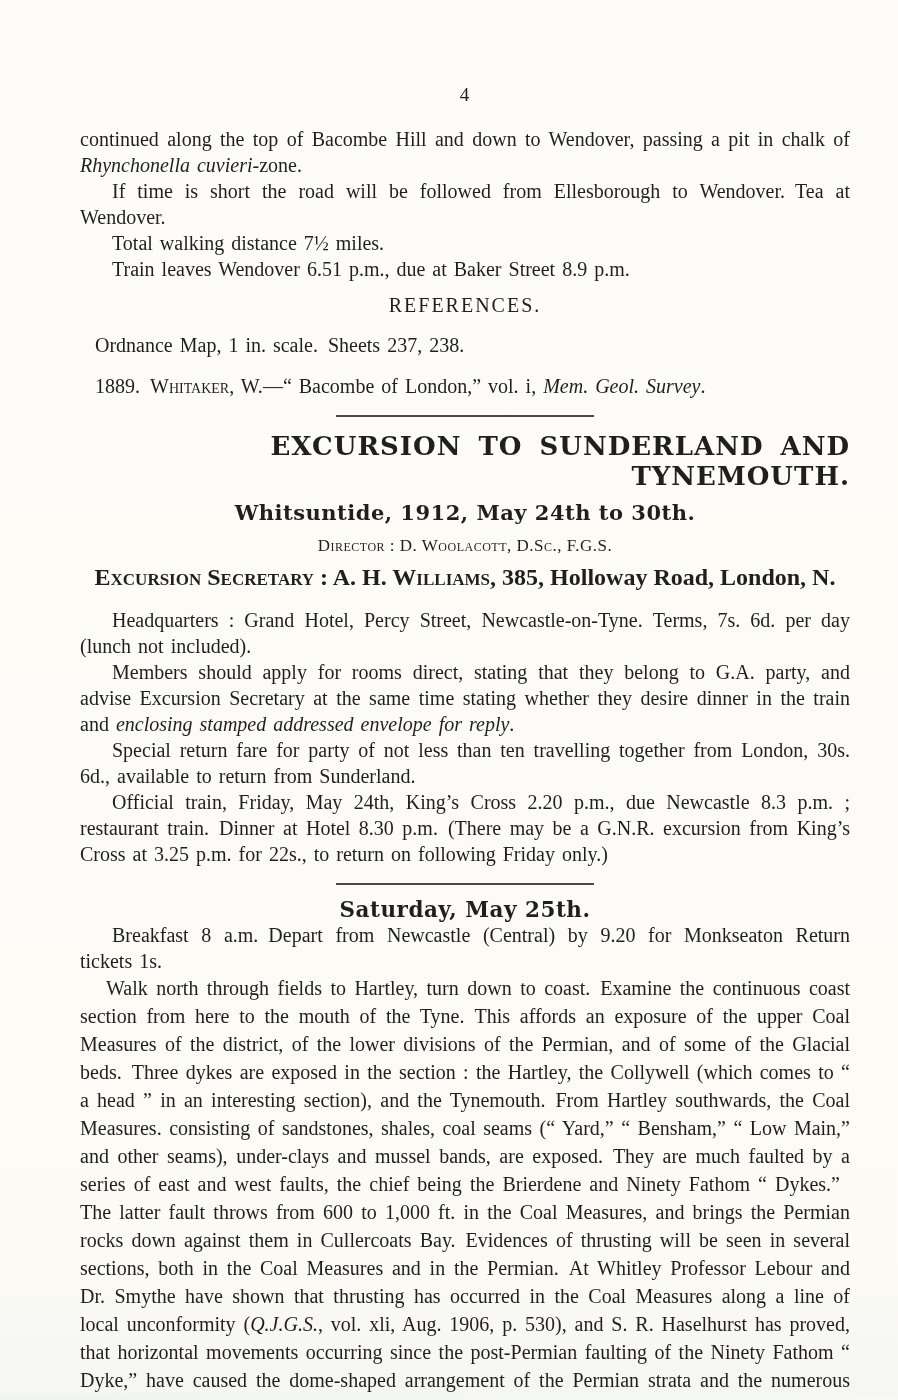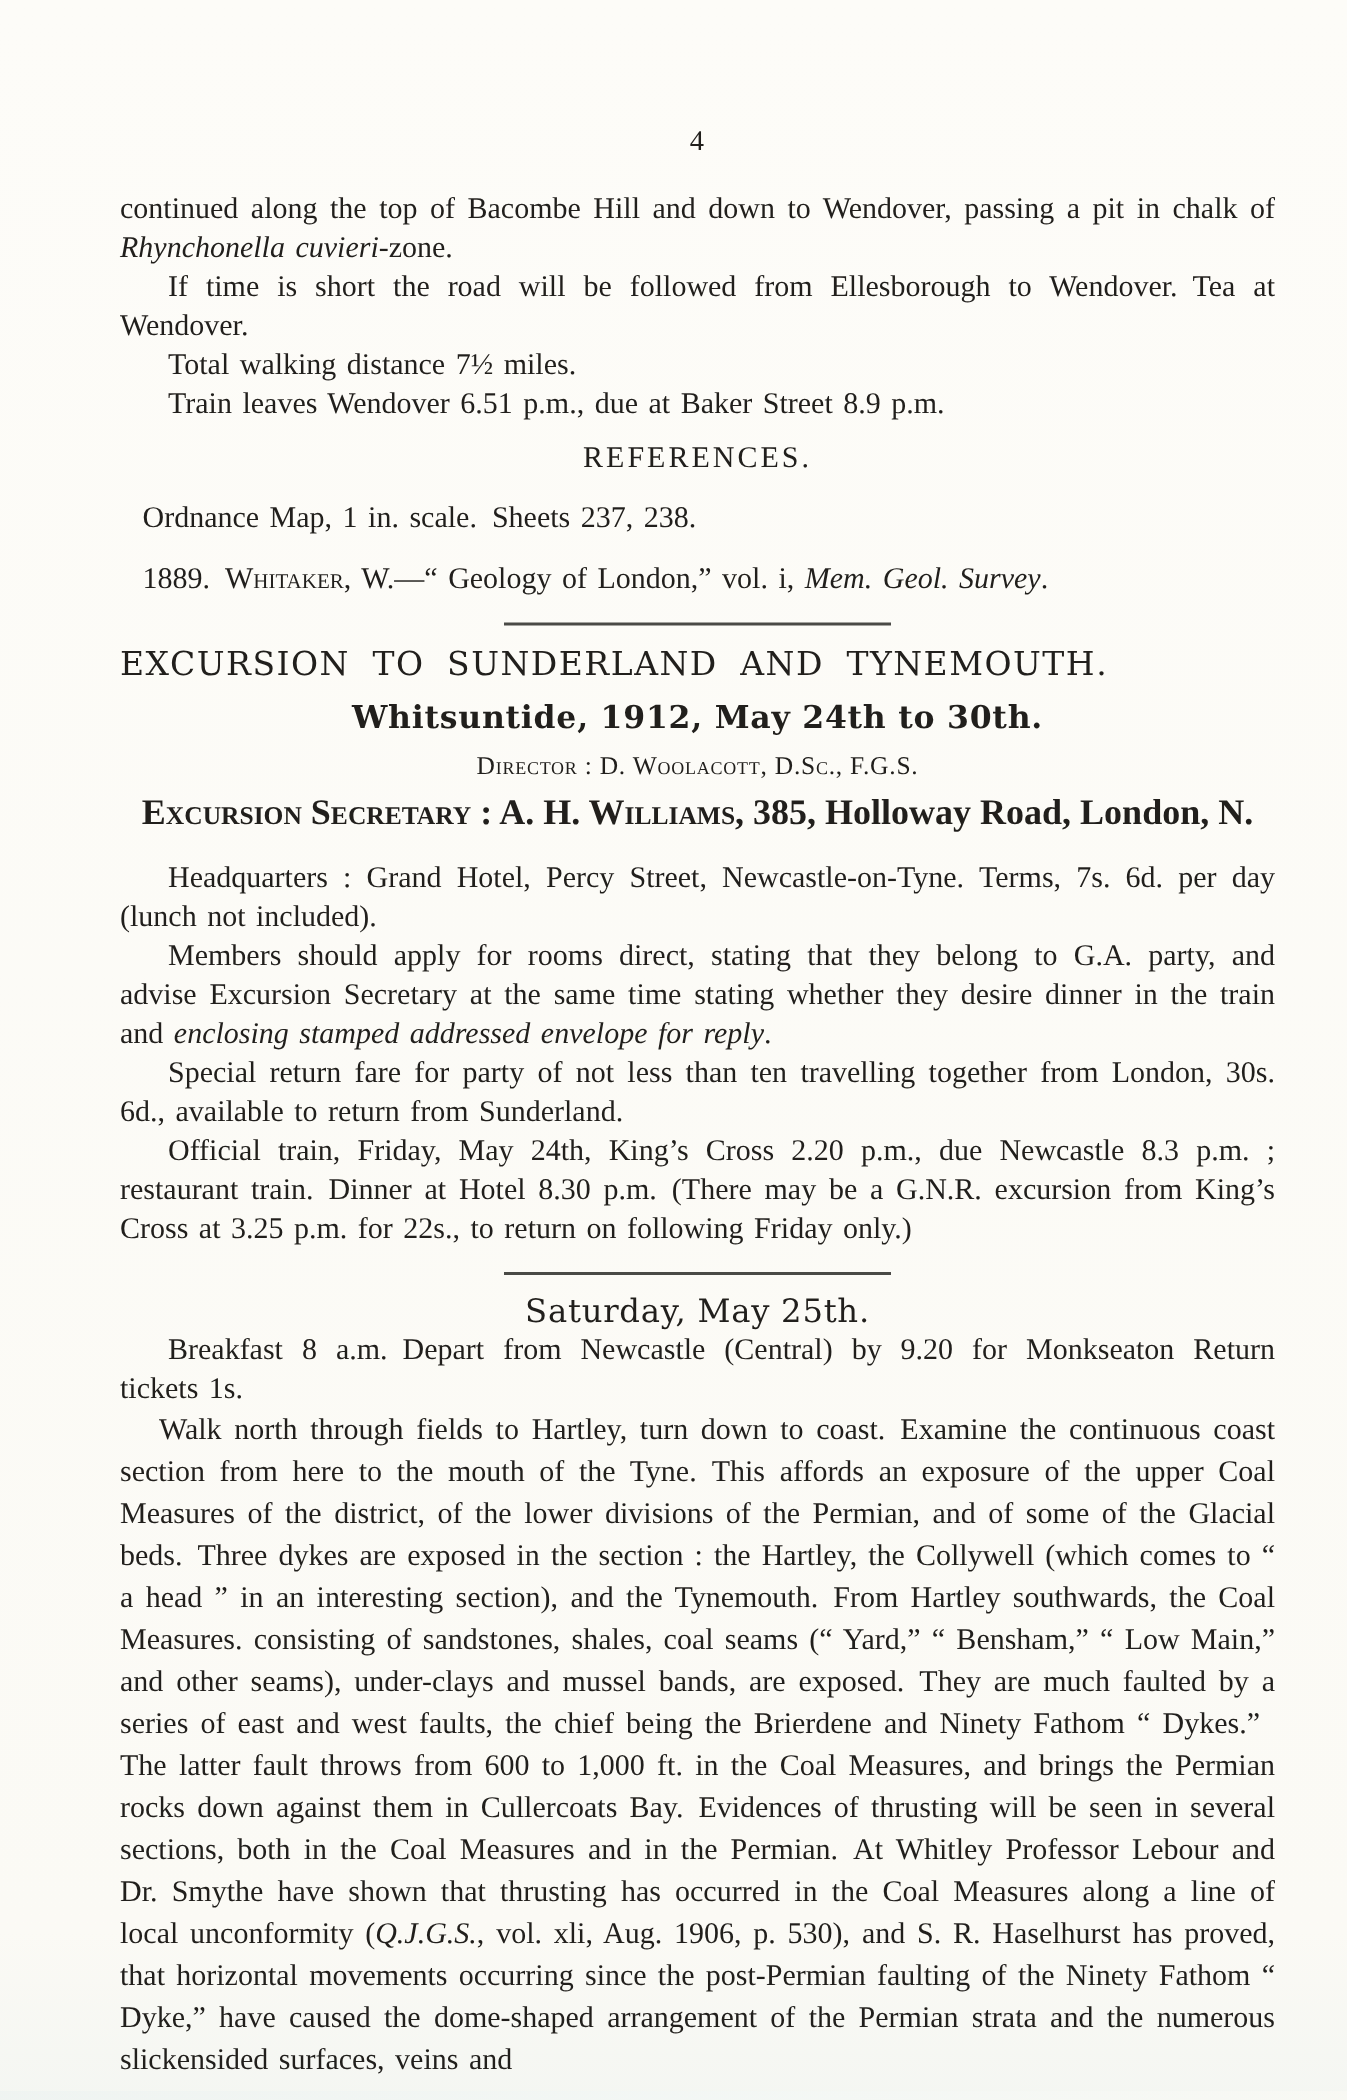--- a/index.html
+++ b/index.html
@@ -52,24 +52,24 @@
   }
   .smallcaps { font-variant: small-caps; }
   .section-rule {
     width: 258px;
     height: 0;
     border-top: 2px solid #4a4a46;
     margin: 16px auto 0 auto;
   }
   .main-title {
     margin: 14px 0 0 0;
-    text-align: left;
+    text-align: right;
     font-family: "DejaVu Serif", serif;
-    font-weight: normal;
-    font-size: 22px;
+    font-weight: bold;
+    font-size: 26px;
     letter-spacing: 1px;
     word-spacing: 7px;
   }
   .subtitle {
     margin: 9px 0 0 0;
     text-align: center;
     font-family: "DejaVu Serif", serif;
     font-weight: bold;
     font-size: 21px;
     letter-spacing: 0.5px;
@@ -85,21 +85,21 @@
     margin: 8px 0 16px 0;
     text-align: center;
     font-size: 24px;
     font-weight: bold;
   }
   .mt-par { margin-top: 12px; }
   .day-heading {
     margin: 12px 0 0 0;
     text-align: center;
     font-family: "DejaVu Serif", serif;
-    font-weight: normal;
+    font-weight: bold;
     font-size: 21.5px;
     letter-spacing: 0.5px;
   }
   p.walk {
     line-height: 28px;
     text-indent: 26px;
   }
   .scan-edge {
     position: absolute;
     left: 0;
@@ -119,21 +119,21 @@
     <p class="page-number">4</p>
 
     <p class="body no-indent"><span>continued along the top of Bacombe Hill and down to Wendover, passing a pit in chalk of </span><i>Rhynchonella cuvieri</i><span>-zone.</span></p>
 
     <p class="body">If time is short the road will be followed from Ellesborough to Wendover. Tea at Wendover.</p>
     <p class="body">Total walking distance 7½ miles.</p>
     <p class="body">Train leaves Wendover 6.51 p.m., due at Baker Street 8.9 p.m.</p>
 
     <p class="refs-heading">REFERENCES.</p>
     <p class="ref-line">Ordnance Map, 1 in. scale. Sheets 237, 238.</p>
-    <p class="ref-line"><span>1889. </span><span class="smallcaps">Whitaker, W.</span><span>—“ Geology of London,” vol. i, </span><i>Mem. Geol. Survey</i><span>.</span></p>
+    <p class="ref-line"><span>1889. </span><span class="smallcaps">Whitaker, W.</span><span>—“ Bacombe of London,” vol. i, </span><i>Mem. Geol. Survey</i><span>.</span></p>
 
     <div class="section-rule"></div>
 
     <h1 class="main-title">EXCURSION TO SUNDERLAND AND TYNEMOUTH.</h1>
     <h2 class="subtitle">Whitsuntide, 1912, May 24th to 30th.</h2>
     <p class="director-line">Director : D. Woolacott, D.Sc., F.G.S.</p>
     <p class="secretary-line"><span class="smallcaps">Excursion Secretary : A. H. Williams,</span><span> 385, Holloway Road, London, N.</span></p>
 
     <p class="body mt-par">Headquarters : Grand Hotel, Percy Street, Newcastle-on-Tyne. Terms, 7s. 6d. per day (lunch not included).</p>
 

